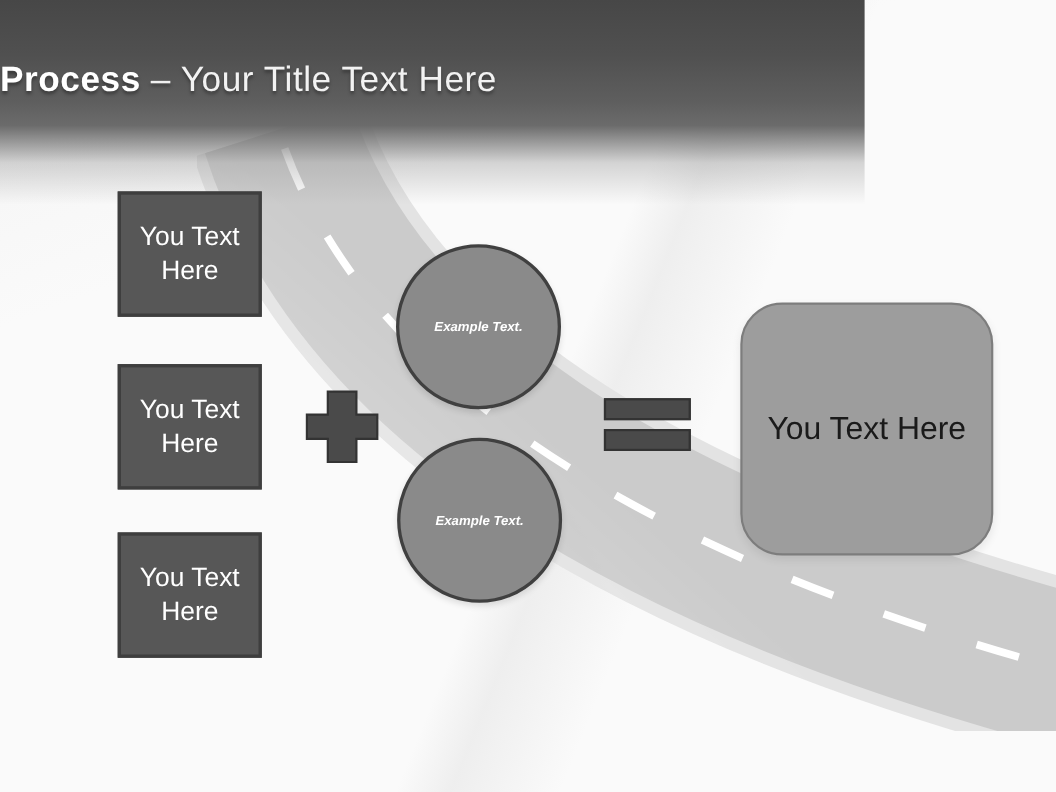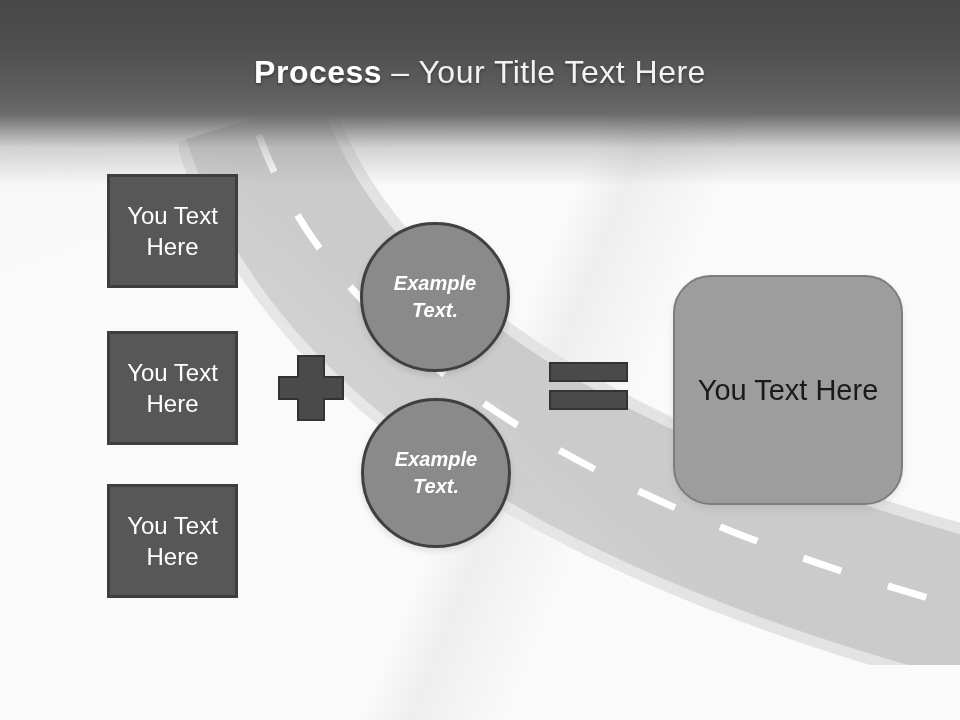--- a/index.html
+++ b/index.html
@@ -7,29 +7,29 @@
     position:relative;width:960px;height:720px;overflow:hidden;
     font-family:"Liberation Sans",sans-serif;
     background:
       linear-gradient(112deg, rgba(255,255,255,0) 52%, rgba(185,185,185,0.18) 56%, rgba(255,255,255,0) 64%),
       linear-gradient(160deg, rgba(220,220,220,0.25) 0%, rgba(255,255,255,0) 28%),
       #fafafa;
   }
 
   
   .header{
-    position:absolute;left:0;top:0;width:960px;height:200px;z-index:2;
+    position:absolute;left:0;top:0;width:786px;height:200px;z-index:2;
     background:linear-gradient(to bottom,
       var(--header-dark,#474747) 0%,
       #505050 25%,
       #5e5e5e 46%,
       var(--header-mid,#6b6b6b) 57%,
       rgba(165,165,165,0.45) 74%,
       rgba(250,250,250,0) 93%);
-    text-align:center;
+    text-align:left;
   }
   .title{
     margin-top:54px;display:inline-block;
     font-size:32px;color:var(--title-text,#ffffff);
     text-shadow:0 2px 3px rgba(0,0,0,0.35);
     letter-spacing:0.5px;
   }
   .t-bold{font-weight:bold;}
   .t-sep{margin:0 9px;color:#f0f0f0;}
   .t-rest{font-weight:normal;color:#f2f2f2;}
@@ -51,21 +51,21 @@
   
   .plus{position:absolute;left:277px;top:354px;z-index:3;}
   .plus path{fill:var(--operator-fill,#4a4a4a);stroke:var(--operator-border,#333333);stroke-width:2;}
 
   
   .circle{
     position:absolute;width:144px;height:144px;border-radius:50%;z-index:3;
     background:var(--circle-fill,#8a8a8a);
     border:3px solid var(--circle-border,#404040);
     display:flex;align-items:center;justify-content:center;text-align:center;
-    color:#ffffff;font-weight:bold;font-style:italic;font-size:20px;line-height:27px;
+    color:#ffffff;font-weight:bold;font-style:italic;font-size:12px;line-height:27px;
     box-shadow:0 3px 6px rgba(0,0,0,0.12);
   }
   .c1{left:360px;top:222px;} .c2{left:361px;top:398px;}
   .circle span{display:block;width:100px;}
 
   
   .equals{position:absolute;left:549px;top:362px;z-index:3;}
   .equals .bar{
     width:75px;height:16px;margin-bottom:8px;
     background:var(--operator-fill,#4a4a4a);

